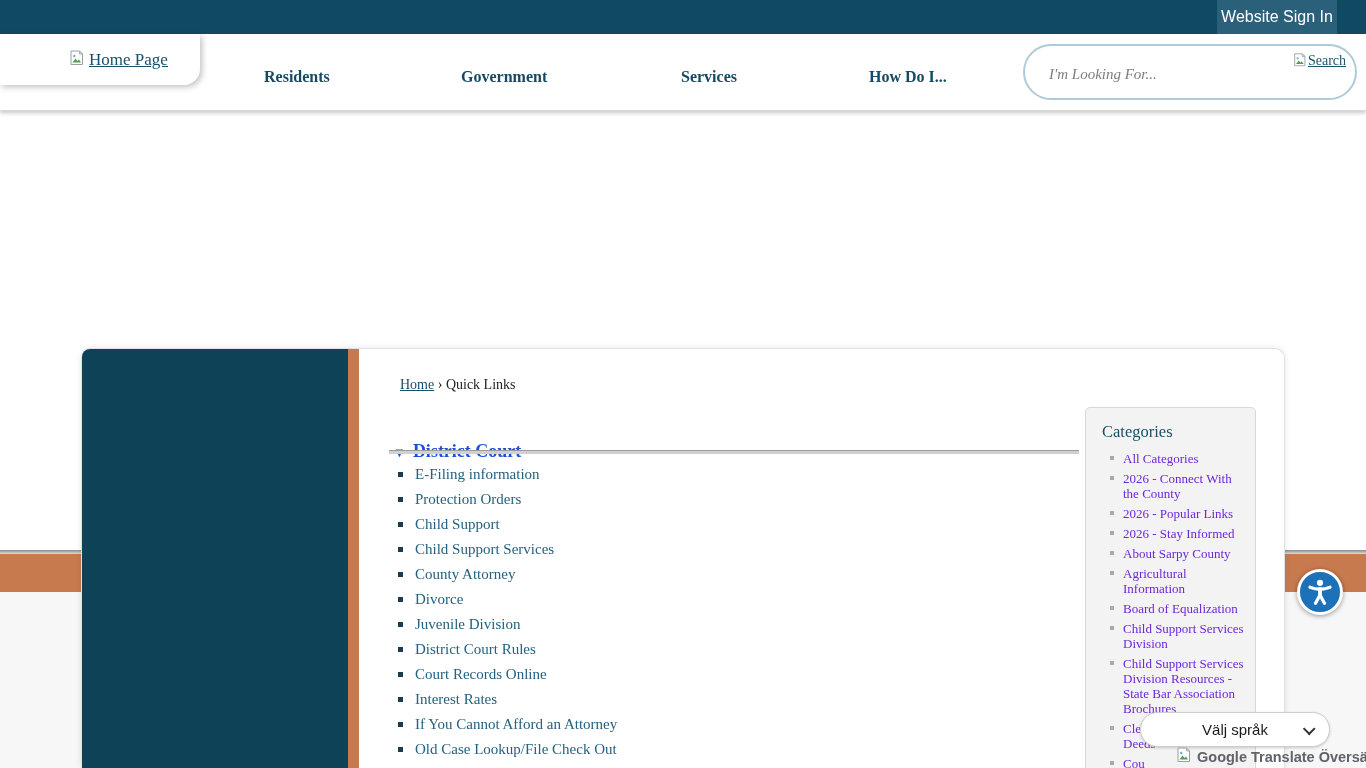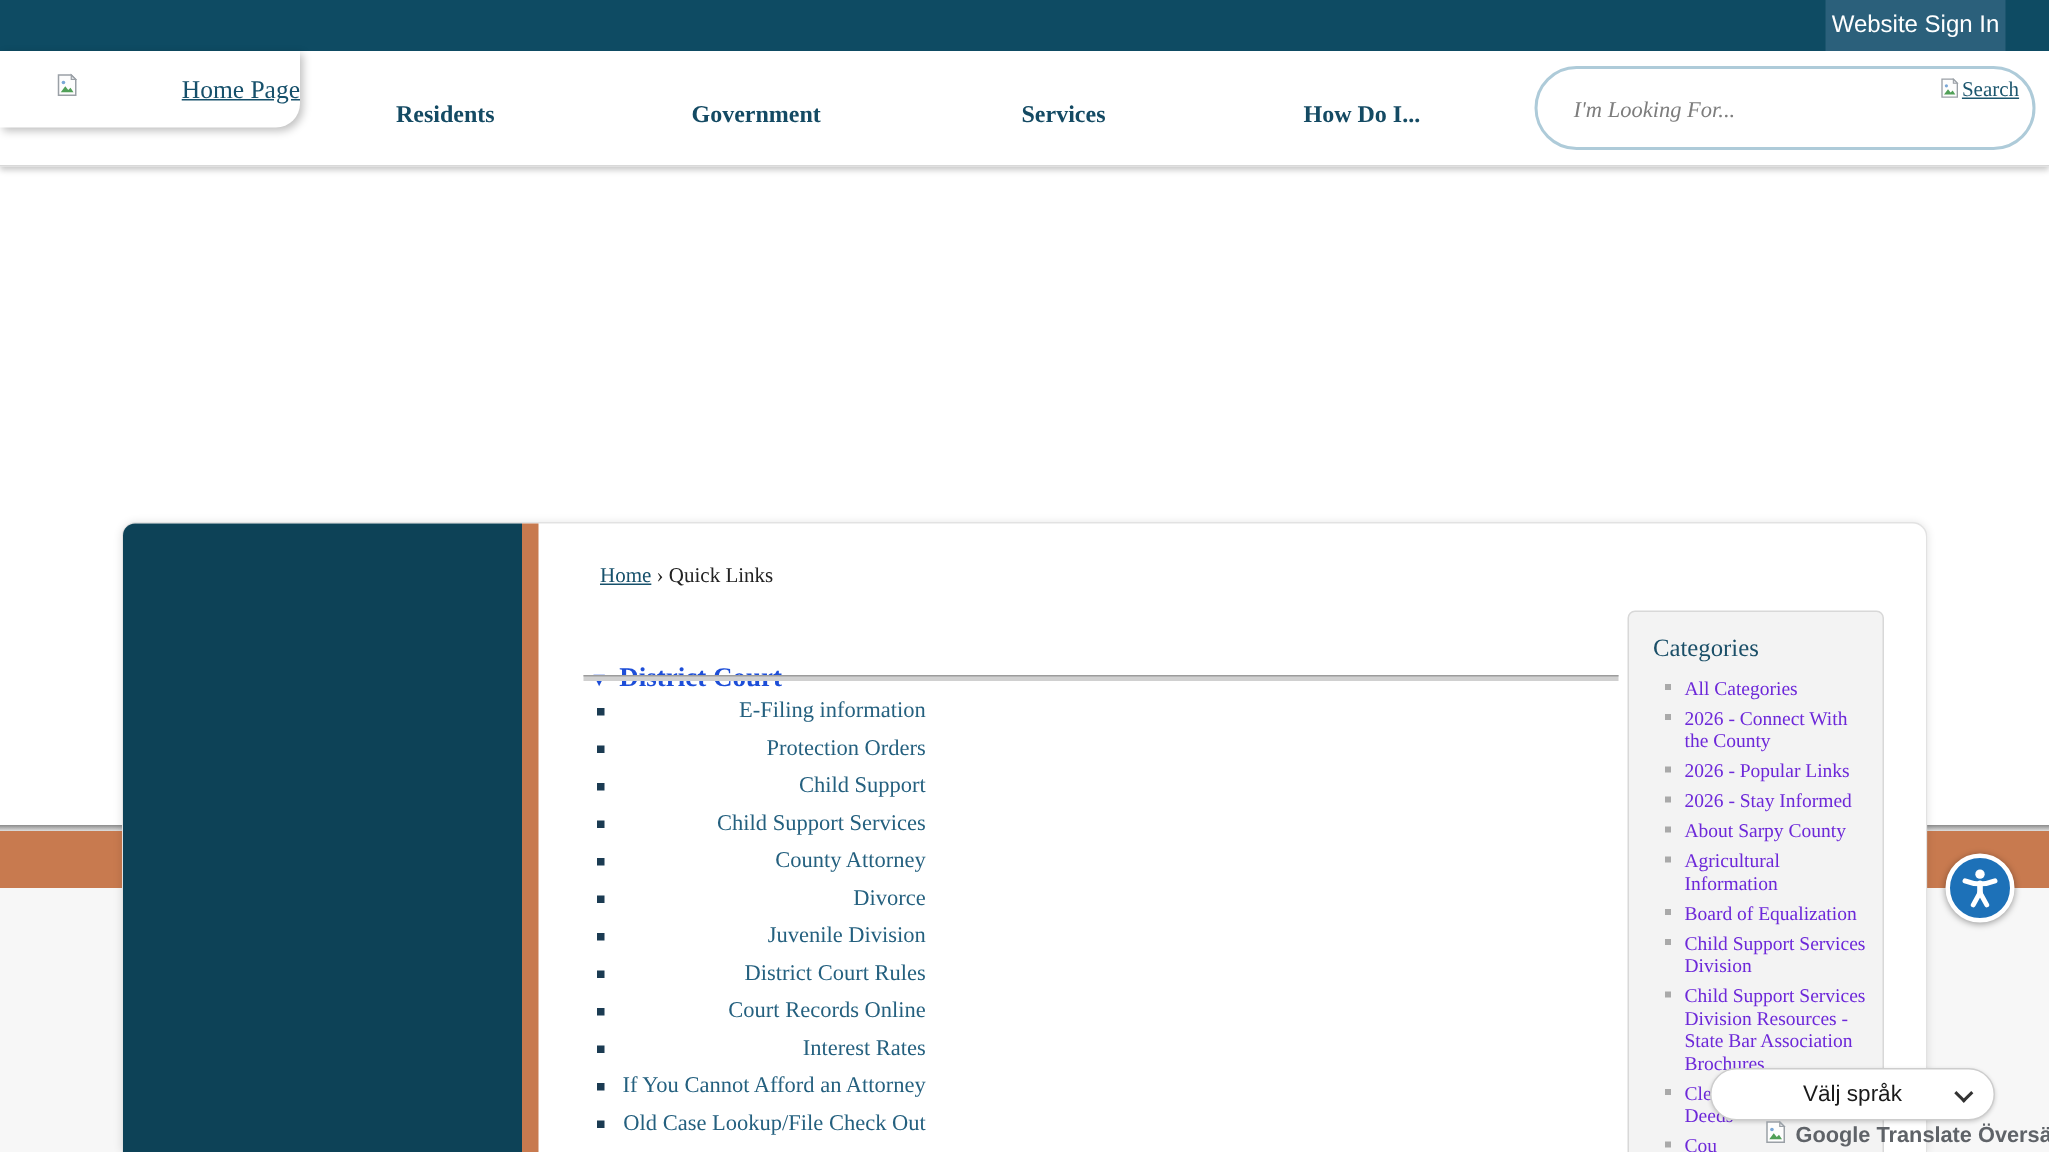--- a/index.html
+++ b/index.html
@@ -16,21 +16,21 @@
                 background:#2b607b; color:#ffffff; text-align:center; line-height:34px;
                 font-family:"Liberation Sans", sans-serif; font-size:16px; cursor:pointer; }
 
   
   .header { position:absolute; left:0; top:34px; width:1366px; height:77px;
             background:#ffffff; box-shadow:0 2px 4px rgba(0,0,0,.22);
             border-bottom:1px solid #d9d9d9; z-index:3; }
   .logobox { position:absolute; left:0; top:34px; width:200px; height:51px;
              background:#ffffff; border-radius:0 0 16px 0;
              box-shadow:2px 2px 6px rgba(0,0,0,.25); z-index:5;
-             display:flex; align-items:center; justify-content:space-between; gap:3px;padding-left:36px; }
+             display:flex; align-items:center; justify-content:center; gap:3px;padding-left:36px; }
   .logo-link { color:#16506b; font-size:17px; text-decoration:underline; cursor:pointer; }
   .nav-item { position:absolute; top:68px; font-weight:bold; font-size:16px;
               color:#144a63; cursor:pointer; z-index:4; }
   .nav-0 { left:264px; } .nav-1 { left:461px; } .nav-2 { left:681px; } .nav-3 { left:869px; }
 
   .searchpill { position:absolute; left:1023px; top:44px; width:334px; height:56px;
                 background:#ffffff; border:2px solid #aecbd9; border-radius:28px; z-index:5; }
   .search-input { position:absolute; left:24px; top:13px; width:215px; height:30px;
                   border:none; outline:none; font-family:"Liberation Serif", serif;
                   font-style:italic; font-size:15px; color:#555; background:transparent; }
@@ -60,21 +60,21 @@
   .breadcrumb .home { color:#16506b; text-decoration:underline; cursor:pointer; }
 
   .section-head { position:absolute; left:311px; top:92px; color:#1d4ed8; }
   .section-head .tri { font-size:13px; margin-right:7px; cursor:pointer; }
   .section-head .ttl { font-size:18px; font-weight:bold; }
   .rule { position:absolute; left:307px; top:101px; width:690px; height:4px;
           background:#d0d0d0; border-top:1px solid #9c9c9c; }
 
   ul.links { position:absolute; left:316px; top:117px; list-style:none; }
   ul.links li { position:relative; padding-left:17px; margin-bottom:8px;
-                font-size:15px; line-height:17px;text-align:right; }
+                font-size:15px; line-height:17px; }
   ul.links li::before { content:""; position:absolute; left:0; top:6px; width:5px; height:5px;
                         background:#1b3b52; }
   ul.links a { color:#24607f; cursor:pointer; }
 
   
   .catbox { position:absolute; left:1003px; top:58px; width:171px; height:400px;
             background:#f3f3f3; border:1px solid #d8d8d8; border-radius:5px;
             padding:14px 8px 10px 16px; }
   .cat-title { font-size:16.5px; font-weight:normal; color:#1b4f68; }
   ul.cats { list-style:none; margin-top:9px; margin-left:6px; }

